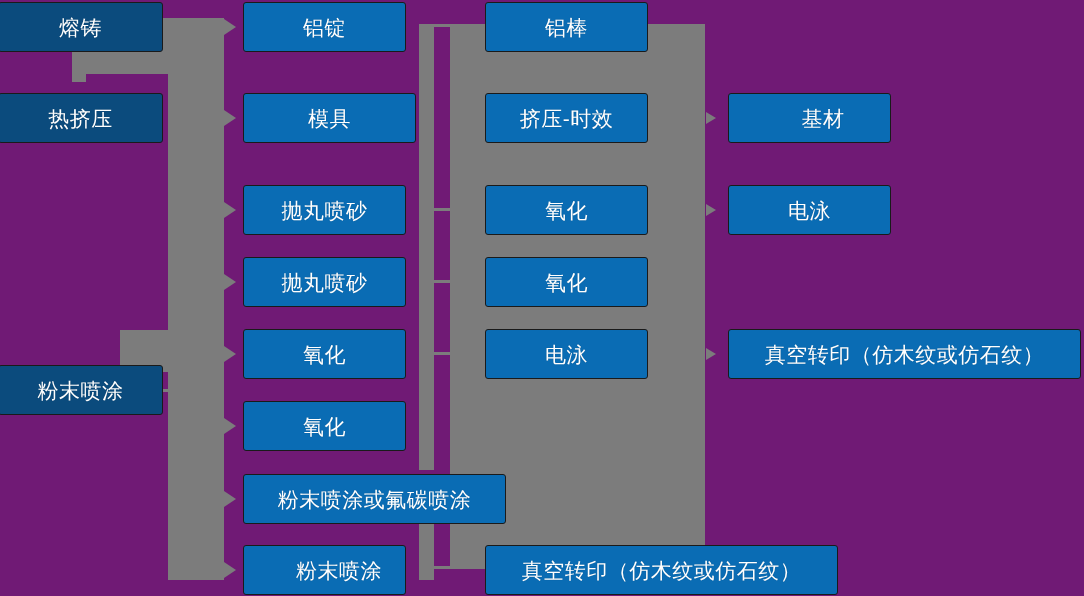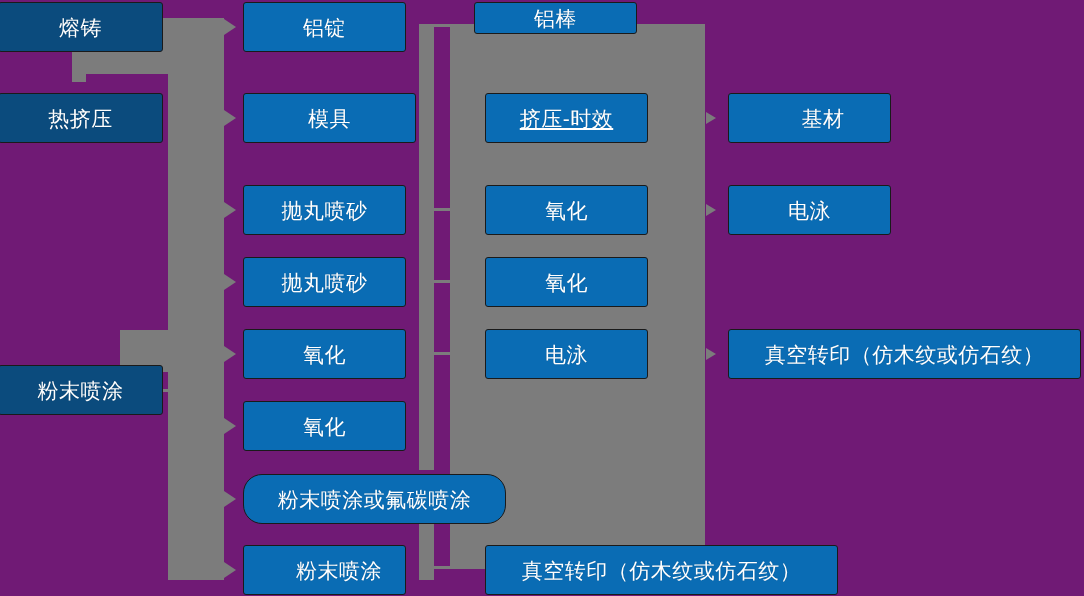--- a/index.html
+++ b/index.html
@@ -132,31 +132,31 @@
   </div>
   <div class="box light" style="left:243px; top:257px; width:163px; height:50px;">
     <span>抛丸喷砂</span>
   </div>
   <div class="box light" style="left:243px; top:329px; width:163px; height:50px;">
     <span>氧化</span>
   </div>
   <div class="box light" style="left:243px; top:401px; width:163px; height:50px;">
     <span>氧化</span>
   </div>
-  <div class="box light" style="left:243px; top:474px; width:263px; height:50px;border-radius:19px;">
+  <div class="box light" style="left:243px; top:474px; width:263px; height:50px;">
     <span>粉末喷涂或氟碳喷涂</span>
   </div>
   <div class="box light" style="left:243px; top:545px; width:163px; height:50px;padding-left:29px;">
     <span>粉末喷涂</span>
   </div>
 
-  <div class="box light" style="left:474px; top:2px; width:163px; height:32px;">
+  <div class="box light" style="left:485px; top:2px; width:163px; height:50px;">
     <span>铝棒</span>
   </div>
-  <div class="box light" style="left:485px; top:93px; width:163px; height:50px;text-decoration:underline;">
+  <div class="box light" style="left:485px; top:93px; width:163px; height:50px;">
     <span>挤压-时效</span>
   </div>
   <div class="box light" style="left:485px; top:185px; width:163px; height:50px;">
     <span>氧化</span>
   </div>
   <div class="box light" style="left:485px; top:257px; width:163px; height:50px;">
     <span>氧化</span>
   </div>
   <div class="box light" style="left:485px; top:329px; width:163px; height:50px;">
     <span>电泳</span>

